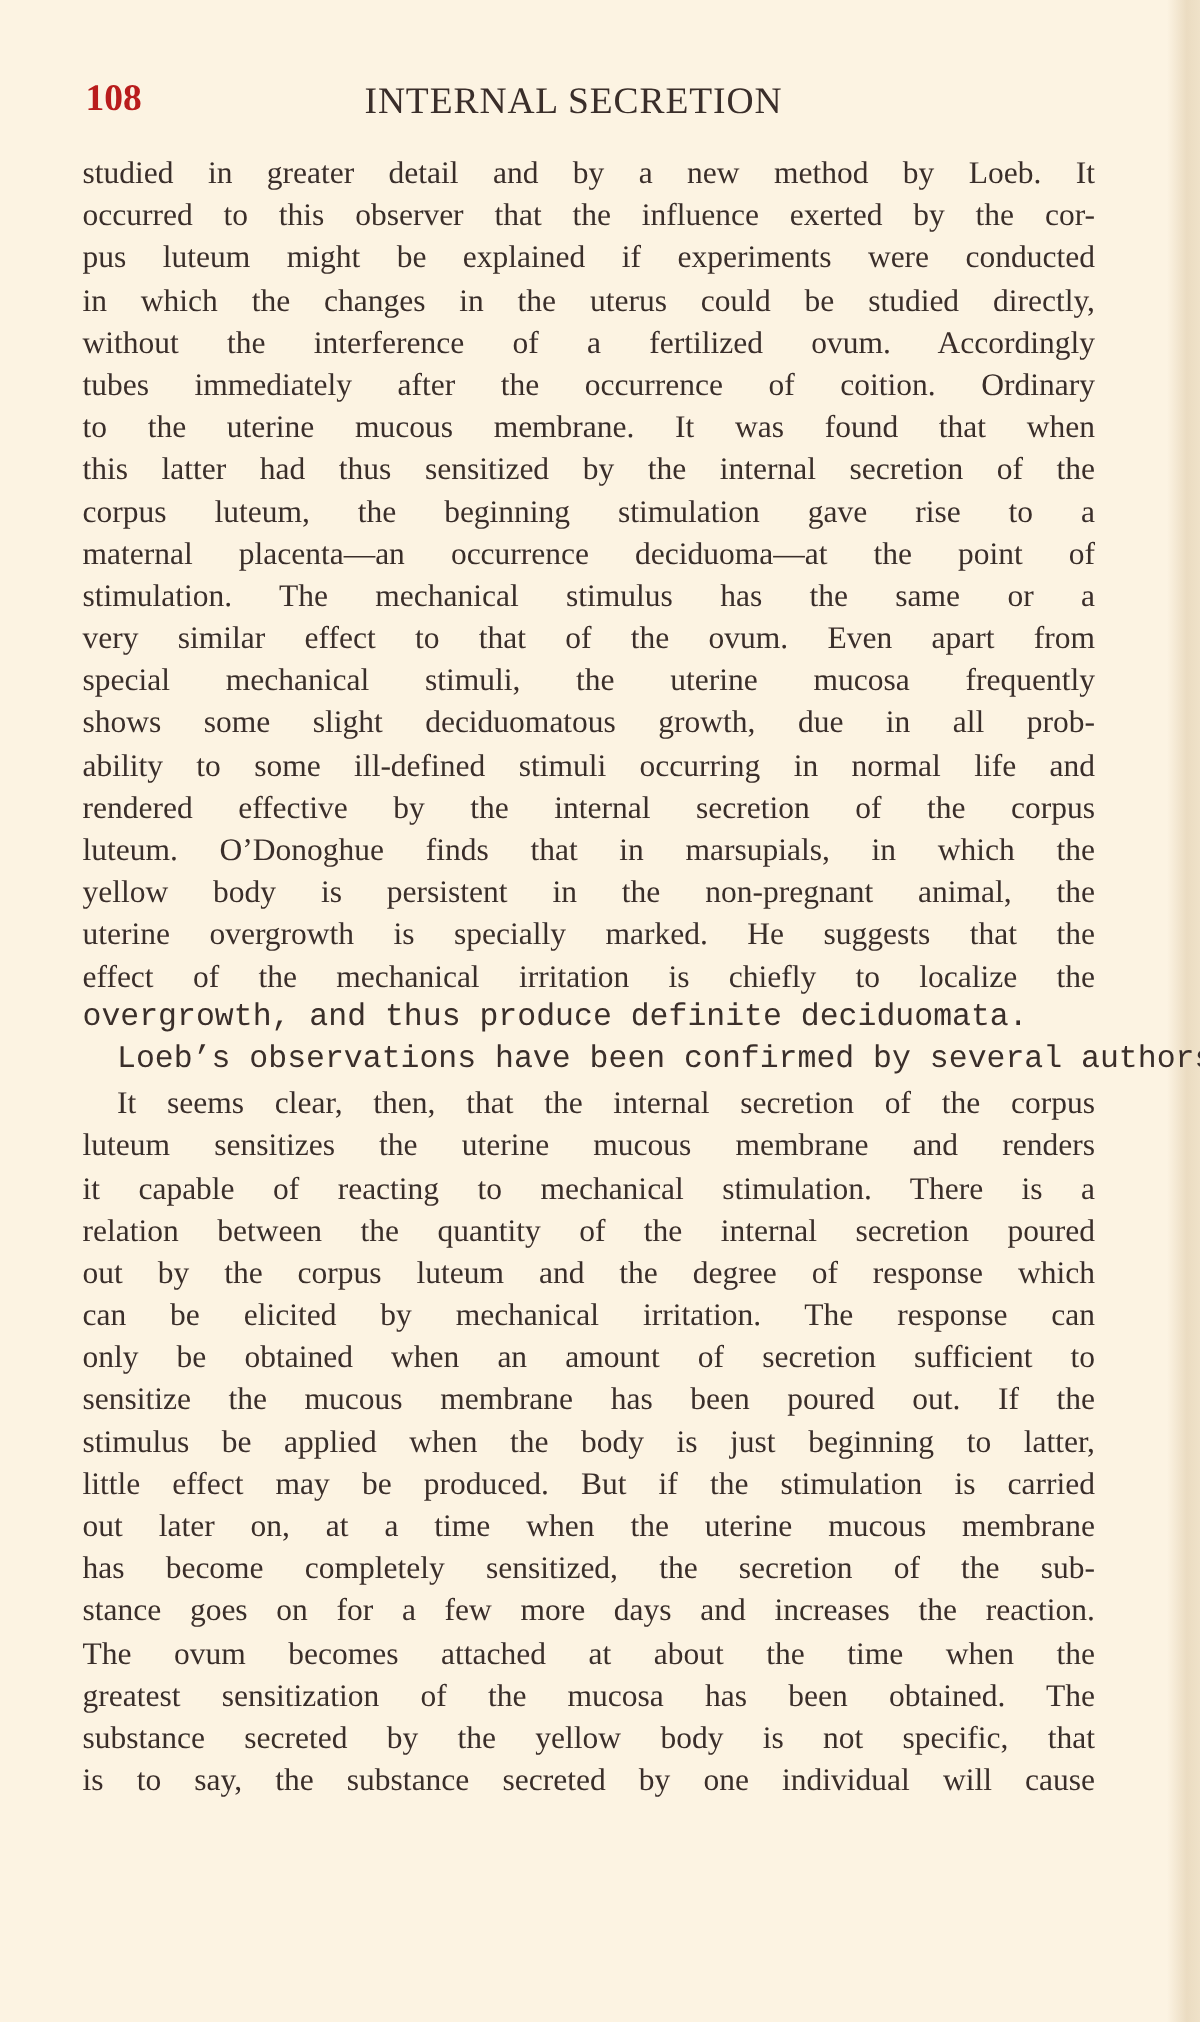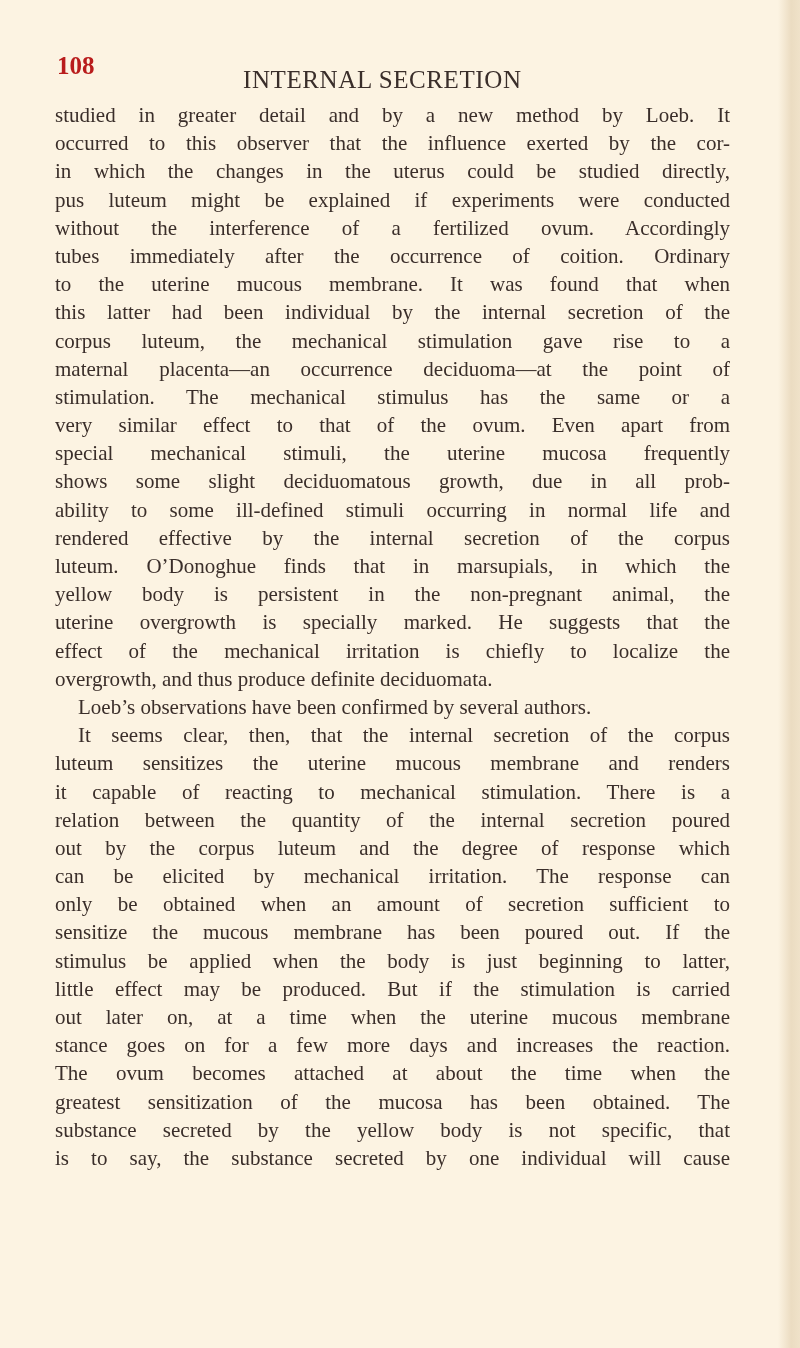--- a/index.html
+++ b/index.html
@@ -37,21 +37,21 @@
       top: 2px;
       font-family: "Liberation Serif", serif;
       font-size: 25px;
       line-height: 28px;
       color: #b91c1c;
       font-weight: bold;
     }
     .running-title {
       position: absolute;
       left: 188px;
-      top: 16px;
+      top: 4px;
       width: 300px;
       font-family: "Liberation Serif", serif;
       font-size: 25px;
       line-height: 28px;
       letter-spacing: 0.6px;
       color: #3a2e2a;
       white-space: nowrap;
     }
     .body-text {
       position: absolute;
@@ -65,46 +65,47 @@
       font-size: 21px;
       line-height: 28.2px;
       height: 28.2px;
       white-space: nowrap;
       text-align: justify;
       text-align-last: justify;
       color: #3a2e2a;
     }
     .line.last {
       text-align-last: left;
+      font-family: Liberation Mono, monospace;
     }
     .line.indent {
       padding-left: 23px;
       width: calc(100% - 23px);
     }
   </style>
 </head>
 <body>
 
 <div class="page-shade"></div>
 
 <header class="running-head">
   <span class="page-number">108</span>
   <span class="running-title">INTERNAL SECRETION</span>
 </header>
 
 <main class="body-text">
   <span class="line">studied in greater detail and by a new method by Loeb.  It</span>
   <span class="line">occurred to this observer that the influence exerted by the cor-</span>
+  <span class="line">pus luteum might be explained if experiments were conducted</span>
   <span class="line">in which the changes in the uterus could be studied directly,</span>
-  <span class="line">pus luteum might be explained if experiments were conducted</span>
   <span class="line">without the interference of a fertilized ovum.  Accordingly</span>
   <span class="line">tubes immediately after the occurrence of coition.  Ordinary</span>
   <span class="line">to the uterine mucous membrane.  It was found that when</span>
-  <span class="line">this latter had been individual by the internal secretion of the</span>
-  <span class="line">corpus luteum, the mechanical stimulation gave rise to a</span>
+  <span class="line">this latter had thus sensitized by the internal secretion of the</span>
+  <span class="line">corpus luteum, the beginning stimulation gave rise to a</span>
   <span class="line">maternal placenta—an occurrence deciduoma—at the point of</span>
   <span class="line">stimulation.  The mechanical stimulus has the same or a</span>
   <span class="line">very similar effect to that of the ovum.  Even apart from</span>
   <span class="line">special mechanical stimuli, the uterine mucosa frequently</span>
   <span class="line">shows some slight deciduomatous growth, due in all prob-</span>
   <span class="line">ability to some ill-defined stimuli occurring in normal life and</span>
   <span class="line">rendered effective by the internal secretion of the corpus</span>
   <span class="line">luteum.  O’Donoghue finds that in marsupials, in which the</span>
   <span class="line">yellow body is persistent in the non-pregnant animal, the</span>
   <span class="line">uterine overgrowth is specially marked.  He suggests that the</span>
@@ -115,18 +116,19 @@
   <span class="line">luteum sensitizes the uterine mucous membrane and renders</span>
   <span class="line">it capable of reacting to mechanical stimulation.  There is a</span>
   <span class="line">relation between the quantity of the internal secretion poured</span>
   <span class="line">out by the corpus luteum and the degree of response which</span>
   <span class="line">can be elicited by mechanical irritation.  The response can</span>
   <span class="line">only be obtained when an amount of secretion sufficient to</span>
   <span class="line">sensitize the mucous membrane has been poured out.  If the</span>
   <span class="line">stimulus be applied when the body is just beginning to latter,</span>
   <span class="line">little effect may be produced.  But if the stimulation is carried</span>
   <span class="line">out later on, at a time when the uterine mucous membrane</span>
+  <span class="line">has become completely sensitized, the secretion of the sub-</span>
   <span class="line">stance goes on for a few more days and increases the reaction.</span>
   <span class="line">The ovum becomes attached at about the time when the</span>
   <span class="line">greatest sensitization of the mucosa has been obtained.  The</span>
   <span class="line">substance secreted by the yellow body is not specific, that</span>
   <span class="line">is to say, the substance secreted by one individual will cause</span>
 </main>
 
 </body></html>

